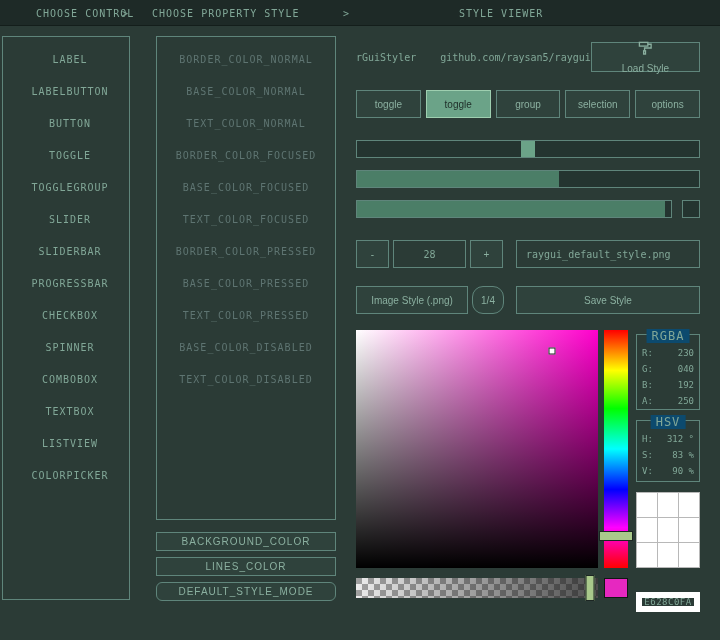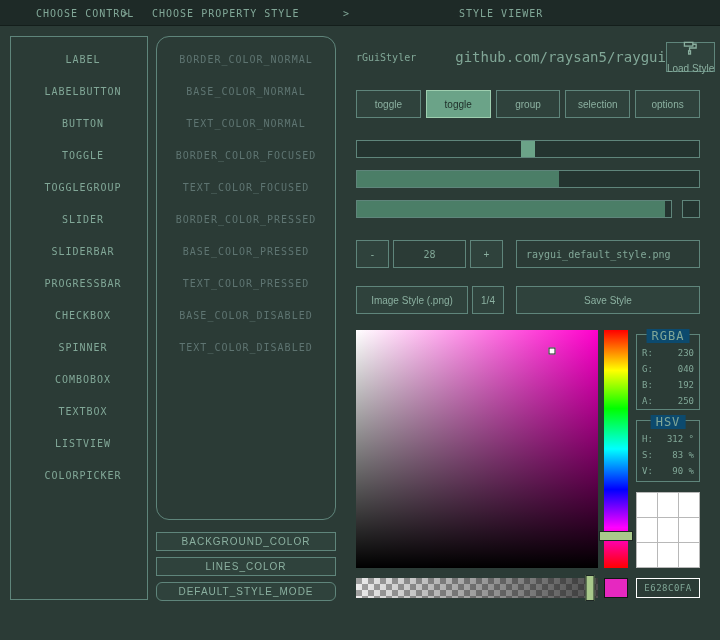--- a/index.html
+++ b/index.html
@@ -19,41 +19,41 @@
   }
   .topbar span { position:absolute; top:8px; font-size:10px; letter-spacing:1px; white-space:nowrap; }
   .statusbar {
     position:absolute; left:0; top:618px; width:720px; height:22px;
     background:#1e2a27; border-top:1px solid #141e1b;
   }
   .statusbar span { position:absolute; top:7px; font-size:10px; letter-spacing:1px; white-space:nowrap; }
 
   
   .panel { position:absolute; border:1px solid #5f857b; }
-  .controls-panel { left:10px; top:36px; width:138px; height:564px; padding-top:6px;padding-left:8px; }
-  .props-panel   { left:156px; top:36px; width:180px; height:484px; padding-top:6px; color:#5e7471;border-radius:13px; }
+  .controls-panel { left:2px; top:36px; width:128px; height:564px; padding-top:6px;padding-left:8px; }
+  .props-panel   { left:156px; top:36px; width:180px; height:484px; padding-top:6px; color:#5e7471; }
   .list-item {
     height:32px; display:flex; align-items:center; justify-content:center;
     font-size:10px; letter-spacing:1px; cursor:pointer; white-space:nowrap;
   }
 
   .btn {
     background:#2f423c; border:1px solid #5f857b; color:#8bb0a0;
     font-size:10px; display:flex; align-items:center; justify-content:center;
     cursor:pointer; white-space:nowrap;flex-direction:column;
   }
   .style-btn { position:absolute; left:156px; width:180px; height:19px; letter-spacing:1px; }
   .style-btn.bg   { top:532px; }
   .style-btn.ln   { top:557px; }
   .style-btn.mode { top:582px;border-radius:6px; }
 
   
   .viewer-header { position:absolute; left:356px; top:42px; width:344px; height:30px; display:flex; align-items:center; }
   .app-name { font-size:10px; }
-  .repo-link { font-size:14px; margin-left:39px; cursor:pointer; }
+  .repo-link { font-size:10px; margin-left:24px; cursor:pointer; }
   .load-btn { margin-left:auto; width:112px; height:30px; gap:8px; }
 
   
   .toggle-row { position:absolute; left:356px; top:90px; width:344px; height:28px; display:flex; gap:5px; }
   .toggle { flex:1; }
   .toggle.active { background:#6ba388; border-color:#9ecfb0; color:#20302a; }
 
   
   .track {
     position:absolute; background:#243430; border:1px solid #5f857b;
@@ -68,21 +68,21 @@
 
   
   .spinner-row { position:absolute; left:356px; top:240px; width:344px; height:28px; display:flex; gap:4px; }
   .spin-btn { width:33px; height:28px; }
   .spin-value { width:73px; height:28px; border:1px solid #5f857b; display:flex; align-items:center; justify-content:center; font-size:10px; }
   .filename-box { margin-left:auto; width:184px; height:28px; border:1px solid #5f857b; display:flex; align-items:center; padding-left:9px; font-size:10px; cursor:text; }
 
   
   .actions-row { position:absolute; left:356px; top:286px; width:344px; height:44px; display:flex; gap:4px; }
   .image-style-btn { width:112px; height:28px; }
-  .ratio-btn { width:32px; height:28px; }
+  .ratio-btn { width:32px; height:28px;border-radius:11px; }
   .save-btn { margin-left:auto; width:184px; height:28px; }
 
   
   .sv-square {
     position:absolute; left:356px; top:330px; width:242px; height:238px; cursor:crosshair;
     background-image:
       linear-gradient(to bottom, rgba(0,0,0,0), #000),
       linear-gradient(to right, #fff, #ff00cc);
   }
   .sv-marker {
@@ -123,22 +123,22 @@
       linear-gradient(to right, rgba(25,25,25,0), rgba(25,25,25,0.75)),
       repeating-conic-gradient(#ececec 0% 25%, #9f9f9f 0% 50%);
     background-size:auto, 12px 12px;
   }
   .alpha-handle {
     position:absolute; top:-3px; bottom:-3px; width:9px;
     background:#a9c98b; border:1px solid #1c2623; transform:translateX(-50%); cursor:grab;
   }
   .color-swatch { position:absolute; left:604px; top:578px; width:24px; height:20px; border:1px solid #101715; }
   .hex-box {
-    position:absolute; left:636px; top:578px; width:64px; height:20px;
-    border:1px solid #ffffff; display:flex; align-items:center; justify-content:center;
+    position:absolute; left:636px; top:592px; width:64px; height:20px;
+    border:6px solid #ffffff; display:flex; align-items:center; justify-content:center;
     font-size:9px; letter-spacing:0.5px; cursor:text;
   }
 </style>
 </head>
 <body>
 
 <div class="app">
 
   <header class="topbar">
     <span style="left:36px">CHOOSE CONTROL</span>
@@ -163,20 +163,21 @@
     <div class="list-item">TEXTBOX</div>
     <div class="list-item">LISTVIEW</div>
     <div class="list-item">COLORPICKER</div>
   </div>
 
   <div class="panel props-panel">
     <div class="list-item">BORDER_COLOR_NORMAL</div>
     <div class="list-item">BASE_COLOR_NORMAL</div>
     <div class="list-item">TEXT_COLOR_NORMAL</div>
     <div class="list-item">BORDER_COLOR_FOCUSED</div>
+    <div class="list-item">BASE_COLOR_FOCUSED</div>
     <div class="list-item">TEXT_COLOR_FOCUSED</div>
     <div class="list-item">BORDER_COLOR_PRESSED</div>
     <div class="list-item">BASE_COLOR_PRESSED</div>
     <div class="list-item">TEXT_COLOR_PRESSED</div>
     <div class="list-item">BASE_COLOR_DISABLED</div>
     <div class="list-item">TEXT_COLOR_DISABLED</div>
   </div>
 
   <button class="btn style-btn bg">BACKGROUND_COLOR</button>
   <button class="btn style-btn ln">LINES_COLOR</button>

